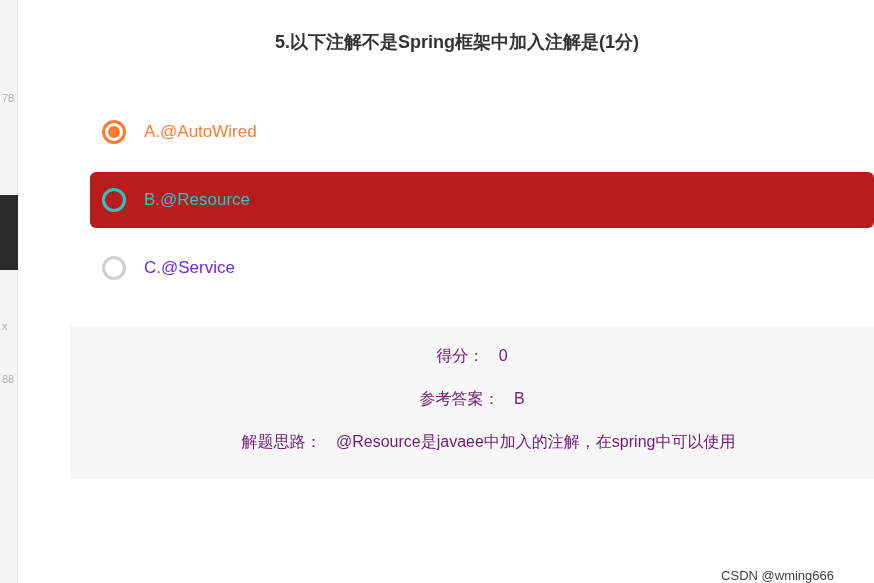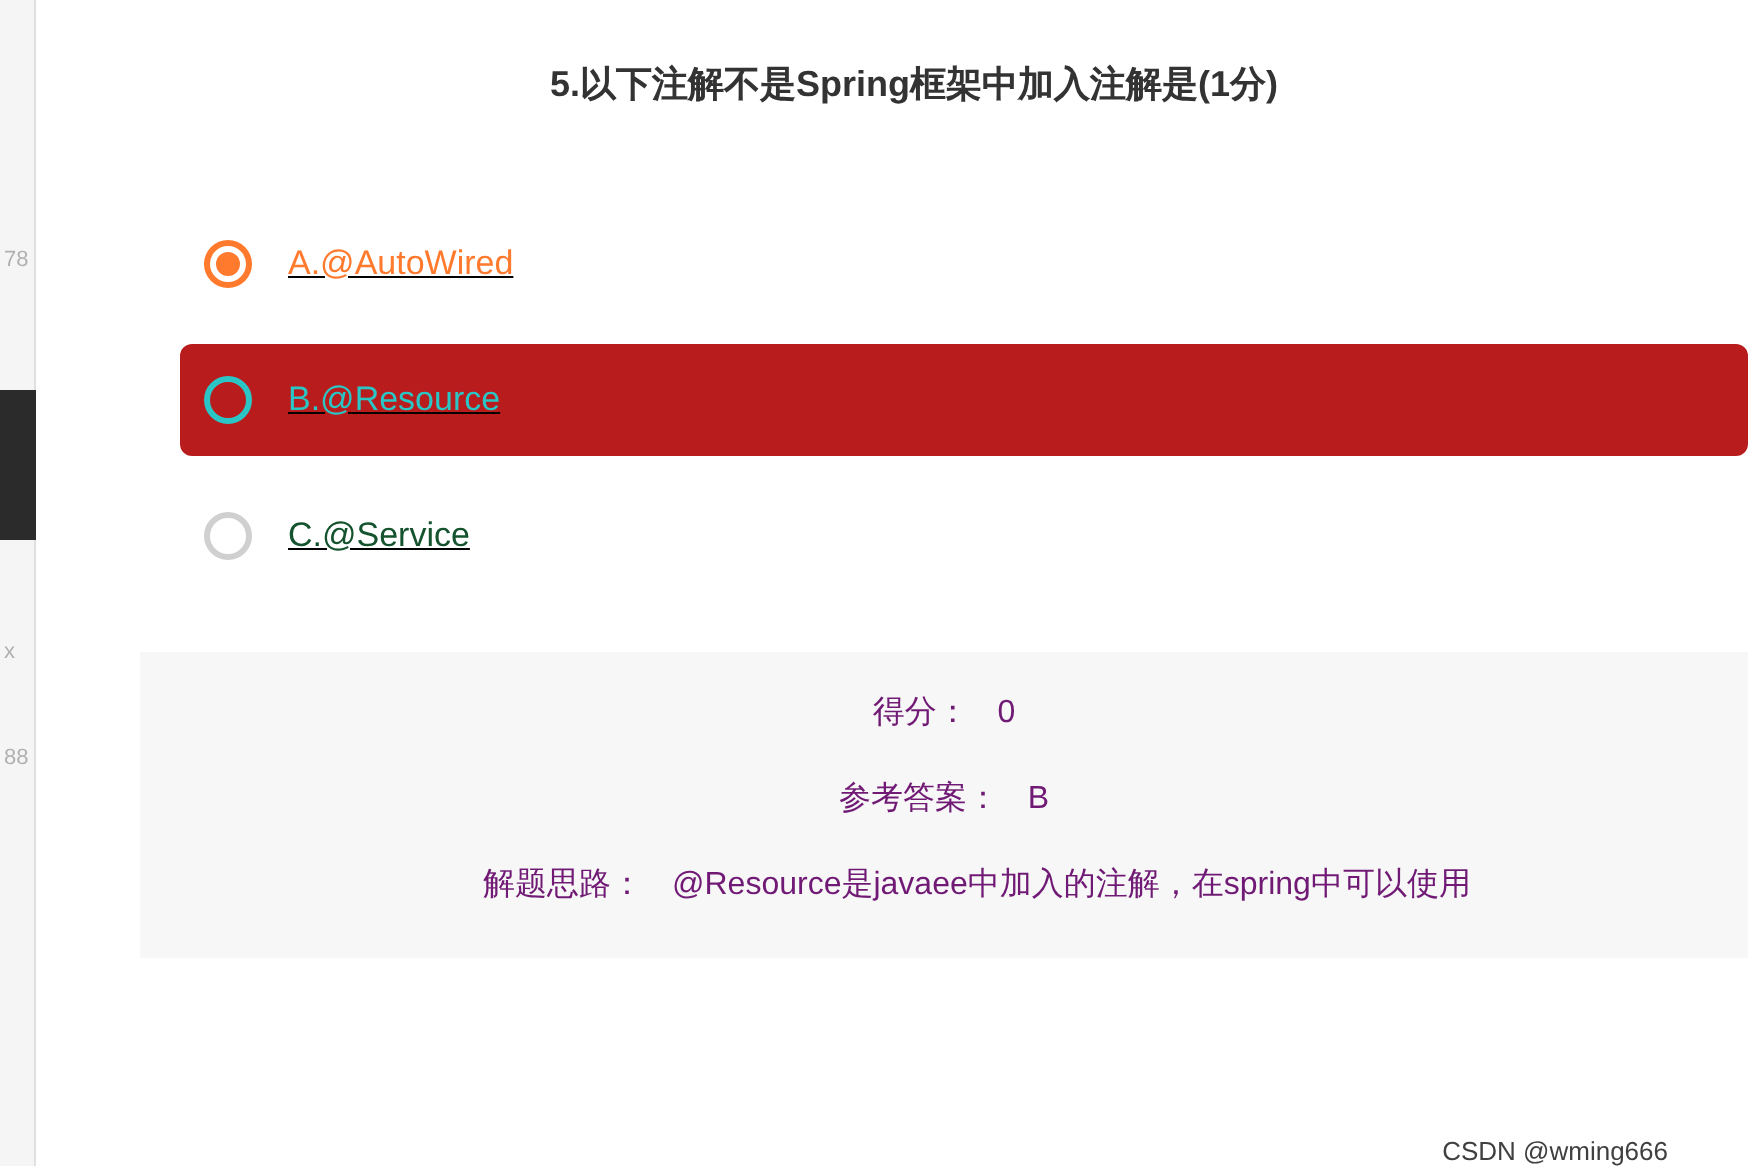--- a/index.html
+++ b/index.html
@@ -46,21 +46,20 @@
       padding: 30px 0 0 12px;
     }
     .question-title {
       font-size: 18px;
       font-weight: 600;
       color: #333;
       margin-bottom: 50px;
     }
     .options {
       padding-left: 50px;
-      text-decoration: underline;
     }
     .option {
       display: flex;
       align-items: center;
       padding: 16px 12px;
       border-radius: 6px;
       margin-bottom: 12px;
       font-size: 17px;
       cursor: pointer;
     }
@@ -97,21 +96,21 @@
     .option-b .option-label {
       color: #2bc5c5;
       font-weight: 500;
     }
     .option-c .option-radio,
     .option-d .option-radio {
       border: 3px solid #d0d0d0;
     }
     .option-c .option-label,
     .option-d .option-label {
-      color: #14532d;
+      color: #6d28d9;
     }
     .answer-block {
       margin-top: 30px;
       margin-left: 30px;
       background: #f7f7f7;
       padding: 20px 24px 26px 24px;
     }
     .answer-row {
       font-size: 16px;
       color: #701a75;
@@ -133,21 +132,21 @@
       bottom: 0;
       right: 40px;
       font-size: 13px;
       color: #404040;
     }
   </style>
 </head>
 <body>
 
 <div class="left-gutter">
-  <span class="gutter-mark" style="top:92px;margin-top:32px;">78</span>
+  <span class="gutter-mark" style="top:92px;">78</span>
   <div class="gutter-dark"></div>
   <span class="gutter-mark" style="top:320px;">x</span>
   <span class="gutter-mark" style="top:373px;">88</span>
 </div>
 
 <div class="content">
   <div class="question-title">5.以下注解不是Spring框架中加入注解是(1分)</div>
 
   <div class="options">
     <div class="option option-a">

